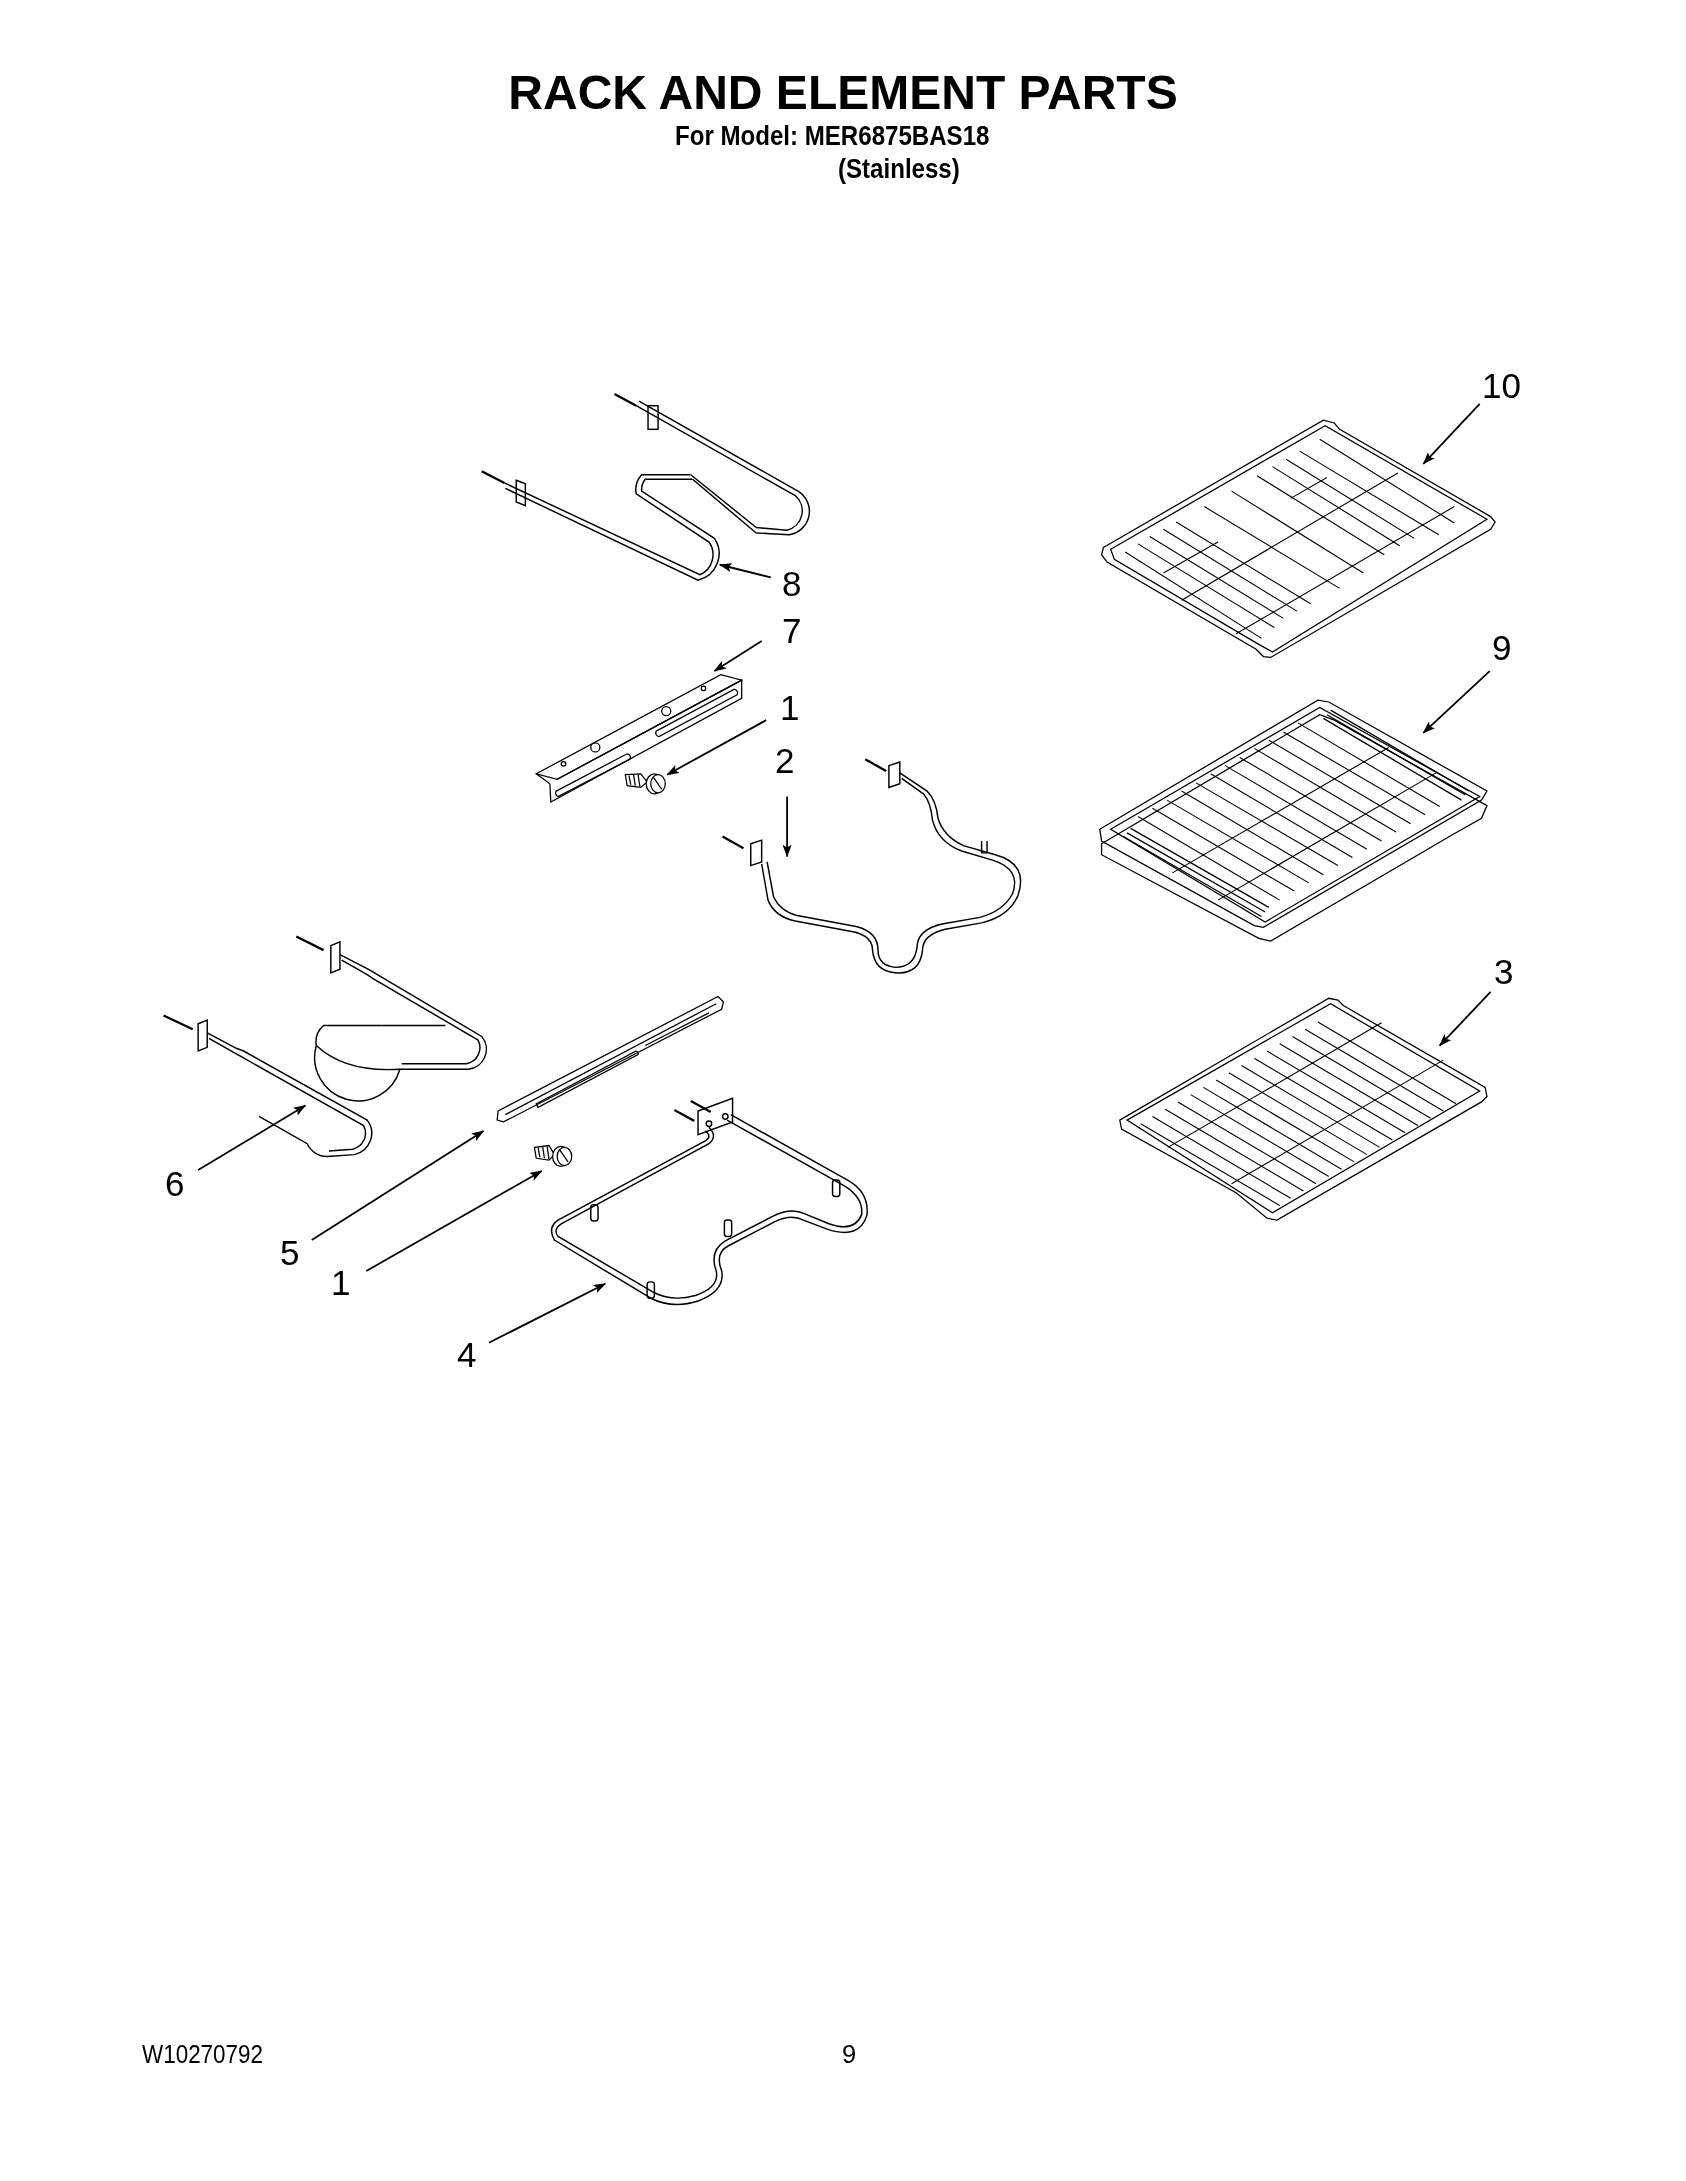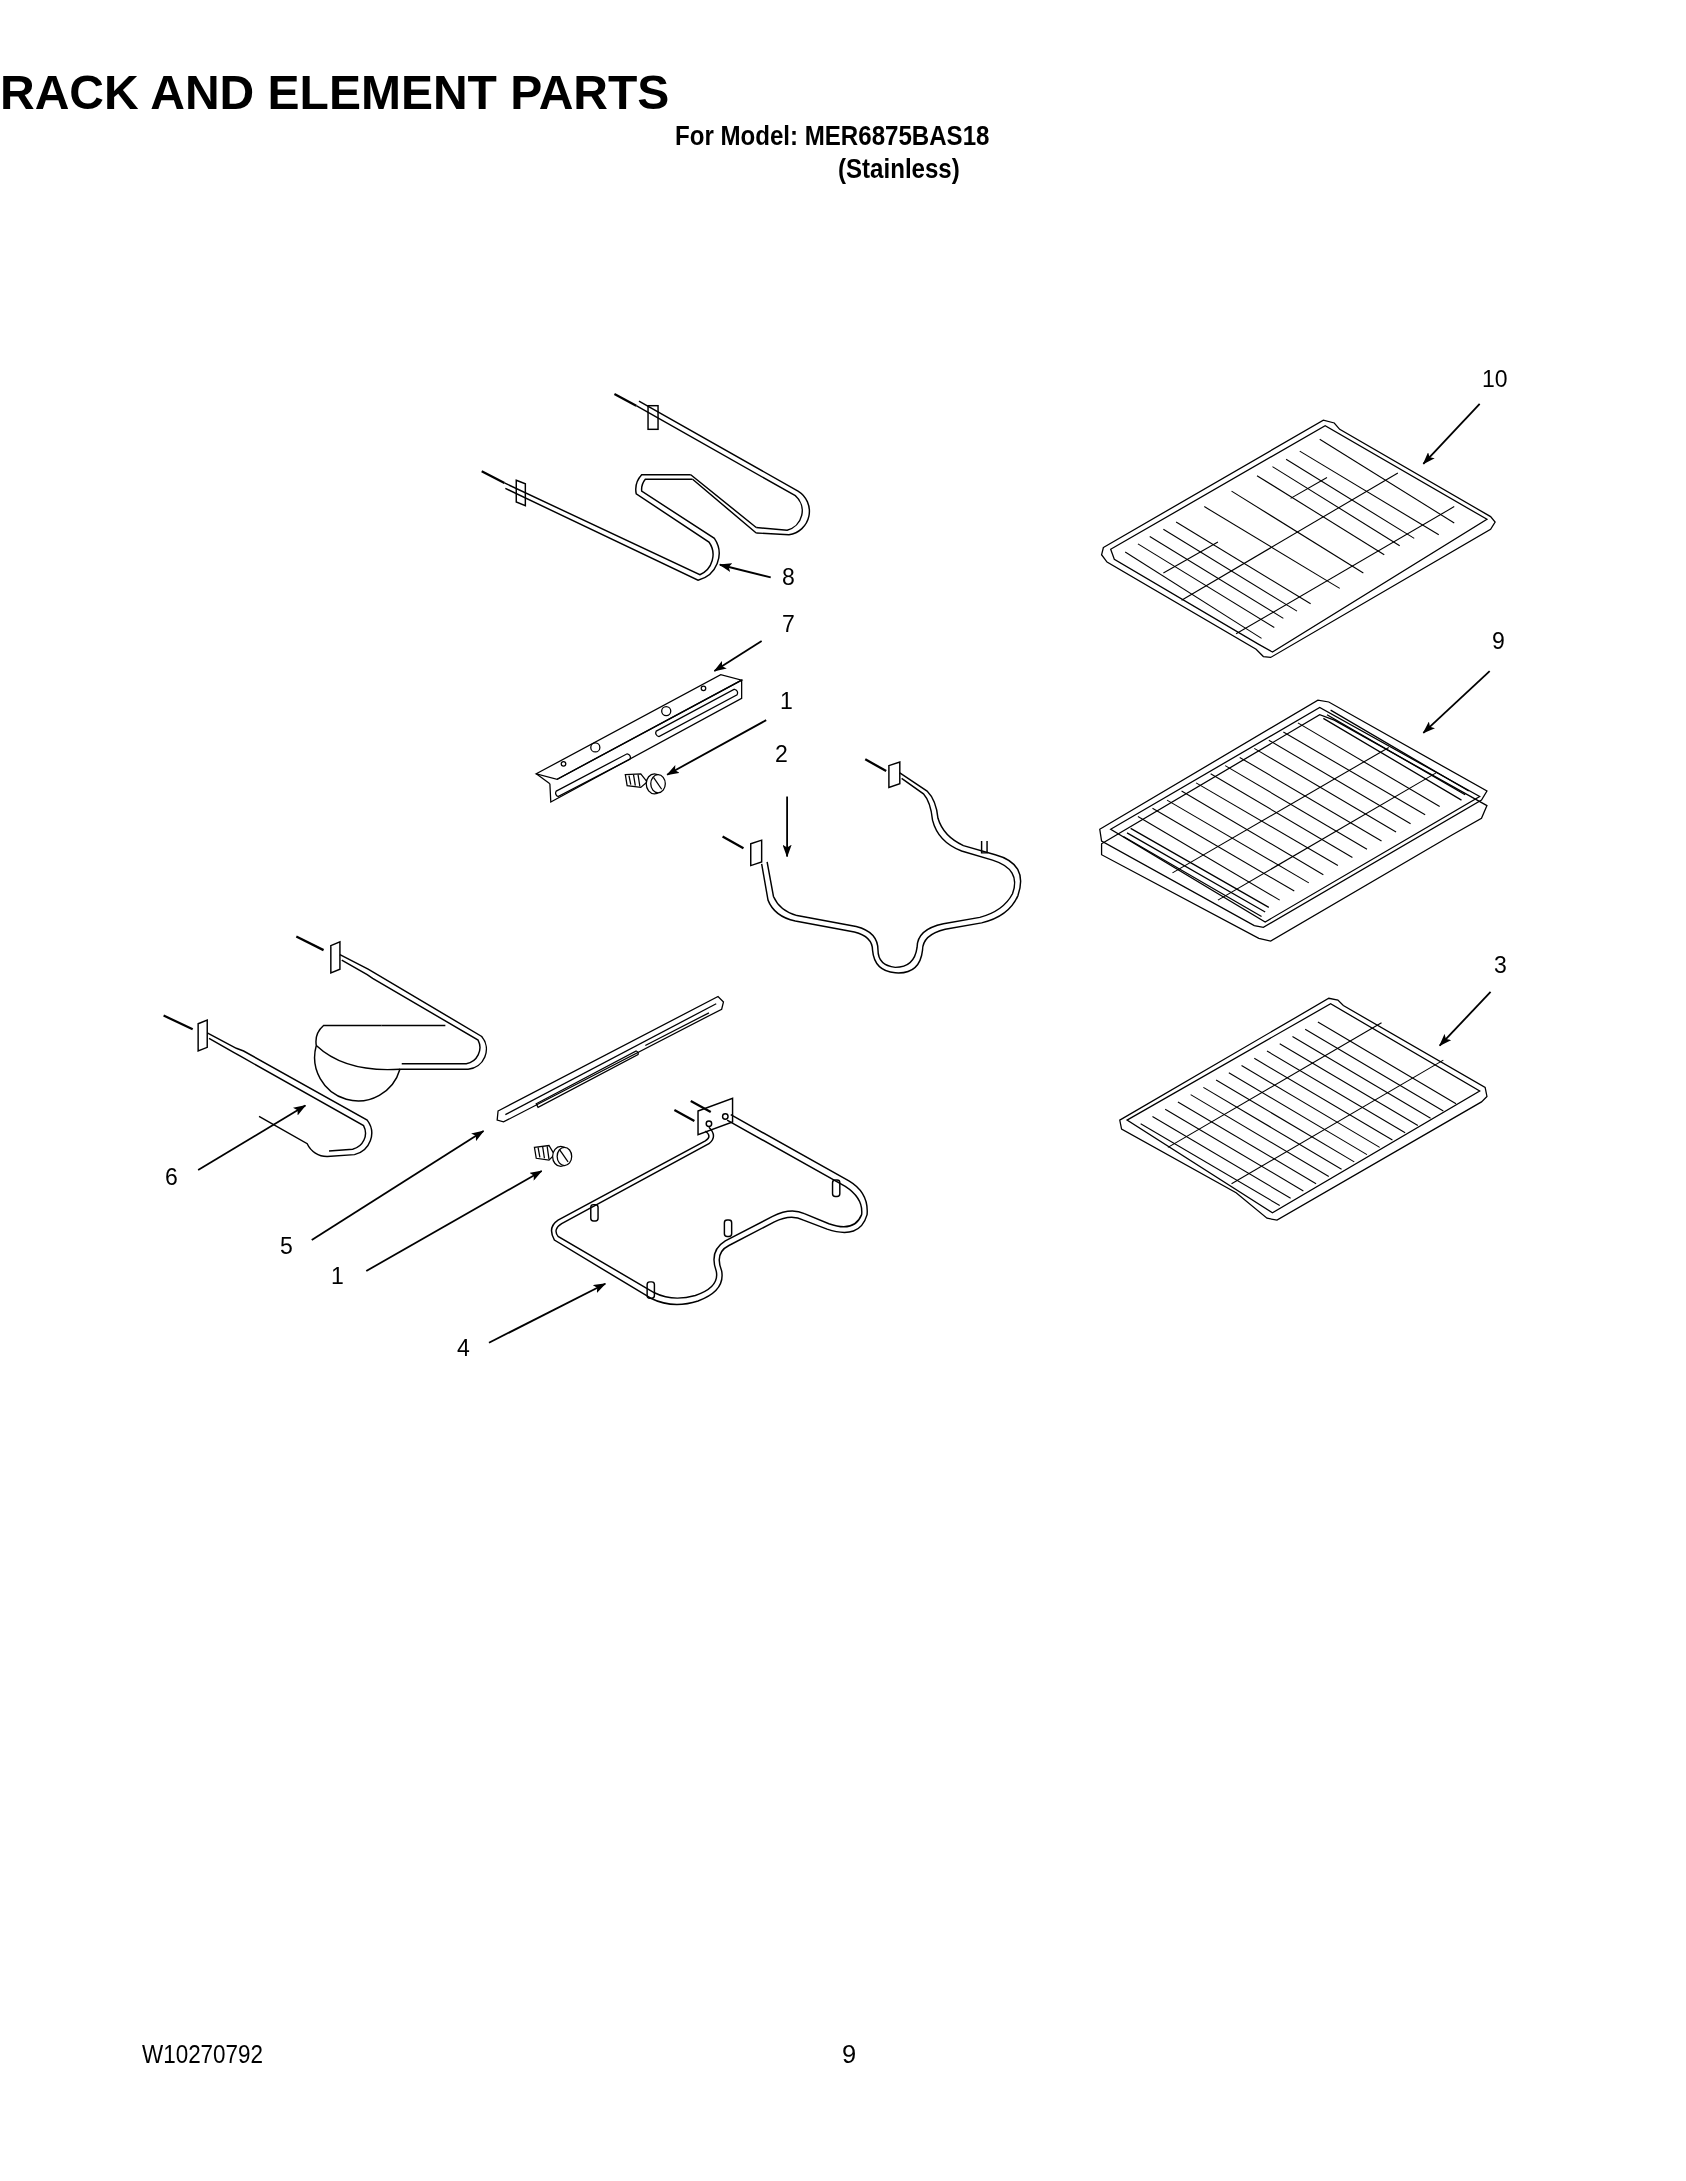--- a/index.html
+++ b/index.html
@@ -1,24 +1,24 @@
 <!DOCTYPE html>
 <html style="font-size:14.5px"><head>
 <meta charset="utf-8">
 <style>
   html, body { margin: 0; padding: 0; background: #ffffff; }
   body { width: 1686px; height: 2182px; position: relative; overflow: hidden;
          font-family: "Liberation Sans", "DejaVu Sans", sans-serif; color: #000; }
-  .title { position: absolute; left: 0; width: 1686px; text-align: left; top: 69px;
+  .title { position: absolute; left: 0; width: 1686px; text-align: center; top: 69px;
            font-size: 48px; font-weight: bold; letter-spacing: 0px; line-height: 1; }
   .subtitle { position: absolute; left: 675px; top: 122px; font-size: 28px; font-weight: bold;
               line-height: 1; transform: scaleX(0.86); transform-origin: left top; }
   .subtitle2 { position: absolute; left: 838px; top: 155px; font-size: 28px; font-weight: bold;
                line-height: 1; transform: scaleX(0.86); transform-origin: left top; }
-  .callout { position: absolute; font-size: 23px; line-height: 1; font-weight: normal;
+  .callout { position: absolute; font-size: 35px; line-height: 1; font-weight: normal;
              color: #000; cursor: pointer; }
   .footer-doc { position: absolute; left: 142px; top: 2042px; font-size: 25.5px; line-height: 1;
                 transform: scaleX(0.88); transform-origin: left top; }
   .footer-page { position: absolute; left: 842px; top: 2042px; font-size: 25.5px; line-height: 1; }
   svg.art { position: absolute; left: 0; top: 0; width: 1686px; height: 2182px; }
   svg.art .part { cursor: pointer; }
 </style>
 </head>
 <body>
 

